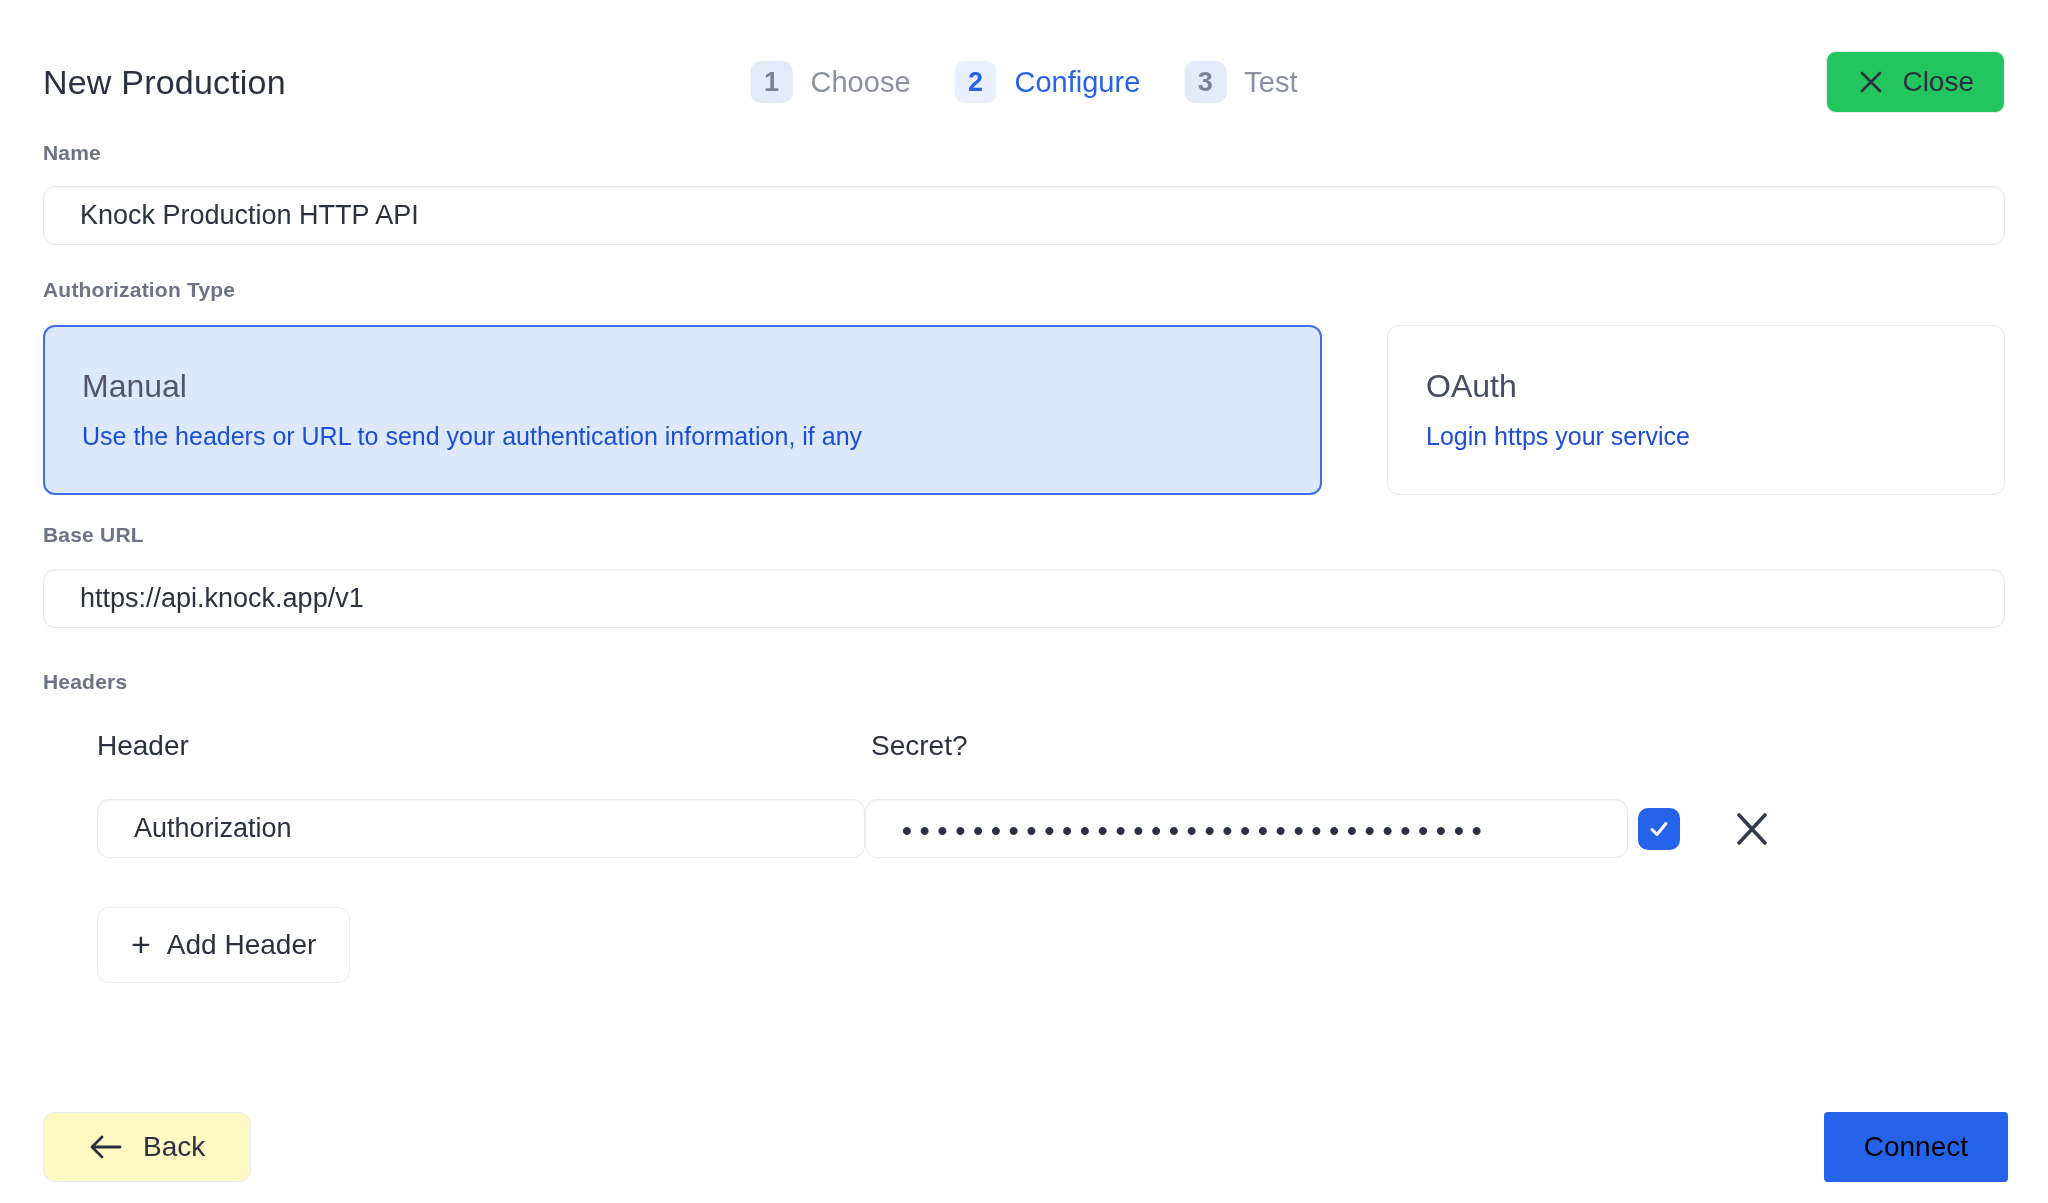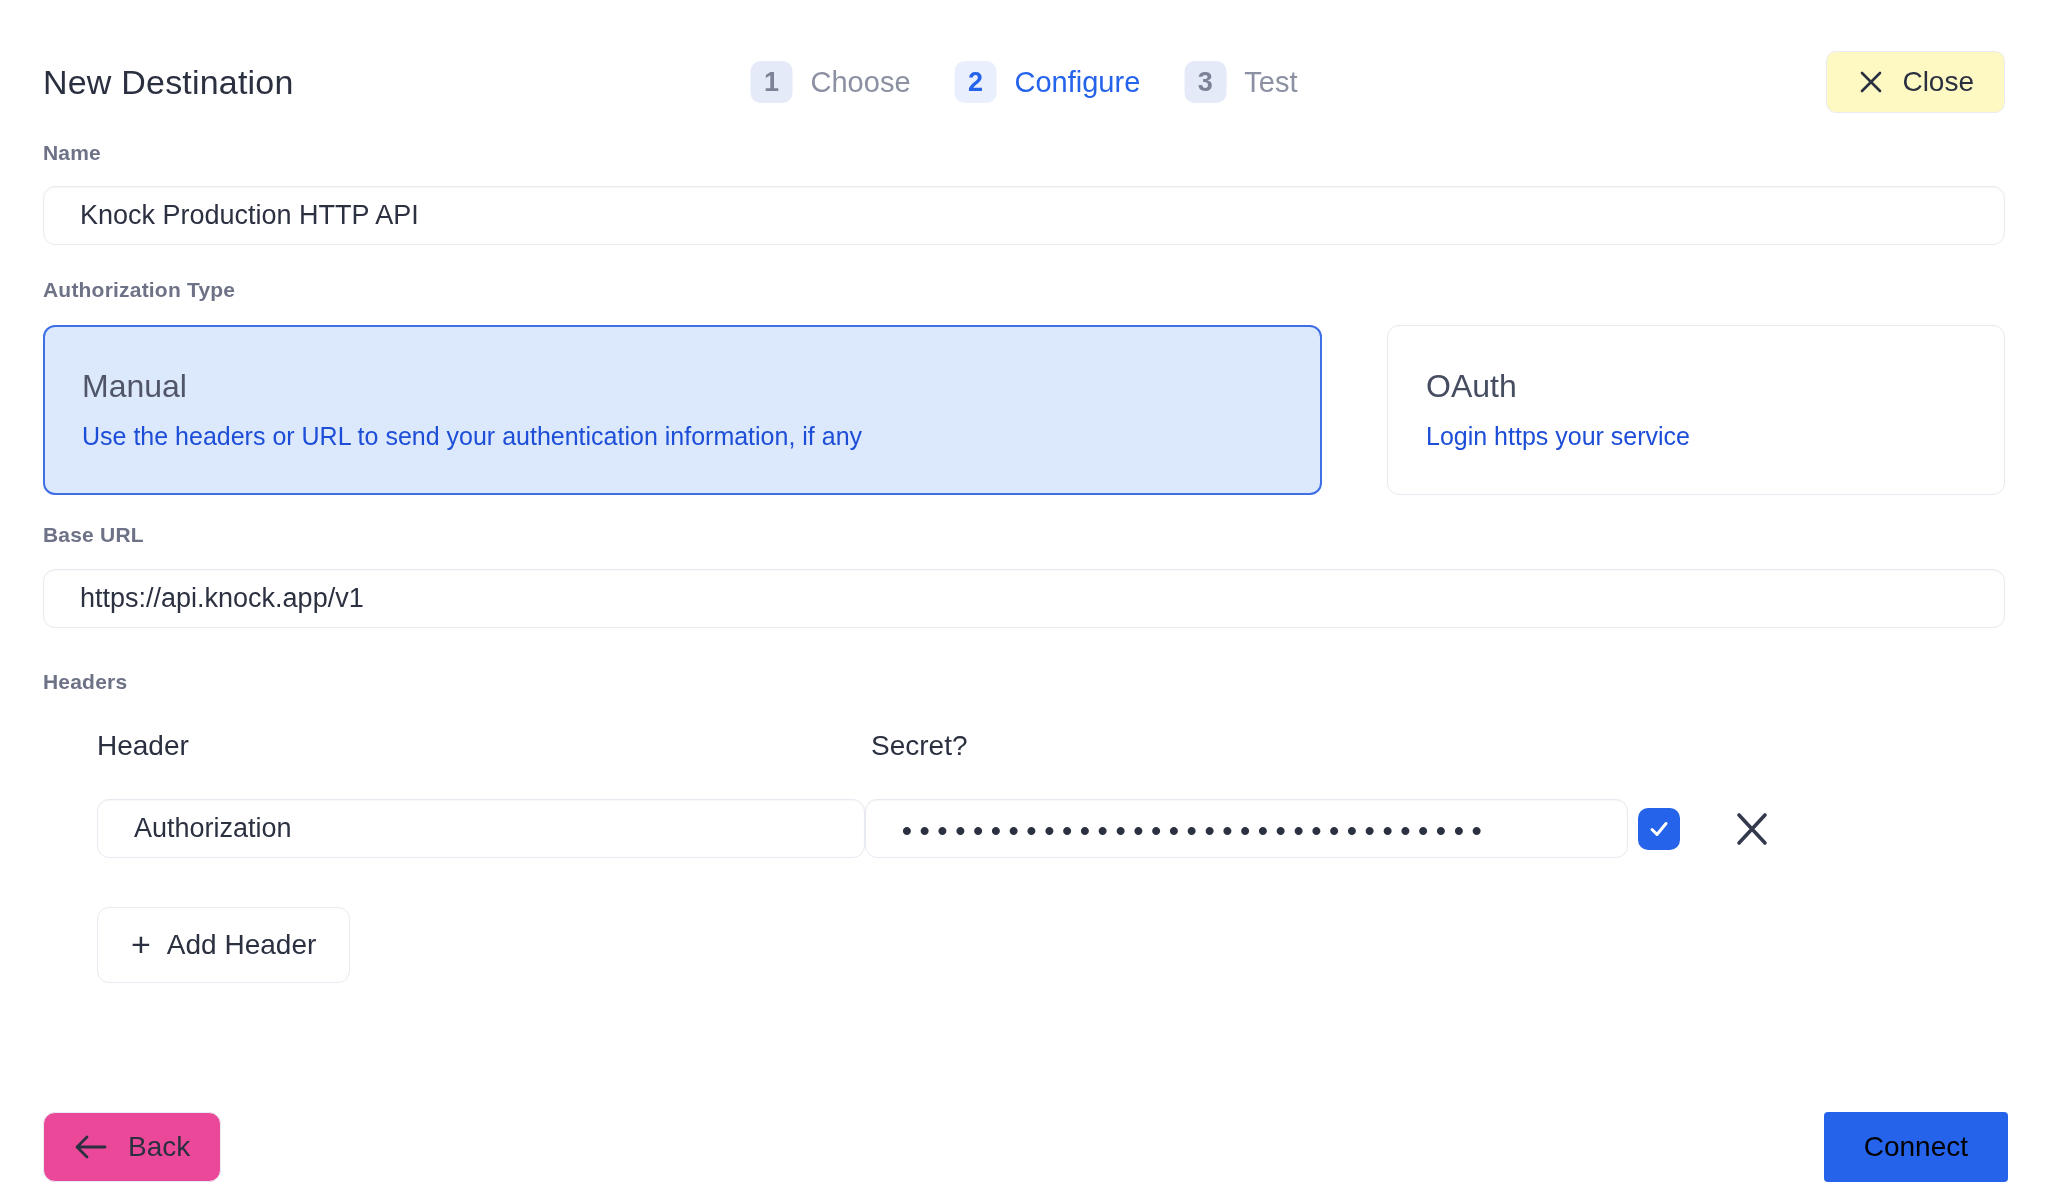--- a/index.html
+++ b/index.html
@@ -50,21 +50,21 @@
     display: flex; align-items: center; justify-content: center;
   }
   .step-label { font-size: 29px; color: #8b90a2; }
   .step.active .step-num { background: #e9effc; color: #2563eb; }
   .step.active .step-label { color: #2563eb; font-weight: 500; }
 
   .close-btn {
     display: flex; align-items: center; gap: 17px;
     height: 62px;
     padding: 0 30px;
-    background: #fef9c3;
+    background: #22c55e;
     border: 1.5px solid #e9ebf2;
     border-radius: 10px;
     font-size: 28px;
     color: #2b3040;
     font-family: inherit;
     cursor: pointer;
   }
   .close-btn svg { display: block; }
 
   
@@ -165,22 +165,22 @@
   .footer {
     position: absolute;
     left: 43px; right: 40px; bottom: 21px;
     display: flex;
     justify-content: space-between;
     align-items: center;
   }
   .back-btn {
     display: flex; align-items: center; gap: 20px;
     height: 70px;
-    padding: 0 30px;
-    background: #ec4899;
+    padding: 0 45px;
+    background: #fef9c3;
     border: 1.5px solid #e9ebf2;
     border-radius: 12px;
     font-size: 28px;
     color: #2b3040;
     font-family: inherit;
     cursor: pointer;
   }
   .connect-btn {
     height: 70px;
     padding: 0 40px;
@@ -192,21 +192,21 @@
     font-family: inherit;
     cursor: pointer;
   }
 </style>
 </head>
 <body>
 
 <div class="wrap">
 
   <div class="topbar">
-    <div class="title">New Destination</div>
+    <div class="title">New Production</div>
 
     <div class="stepper">
       <div class="step">
         <span class="step-num">1</span>
         <span class="step-label">Choose</span>
       </div>
       <div class="step active">
         <span class="step-num">2</span>
         <span class="step-label">Configure</span>
       </div>

